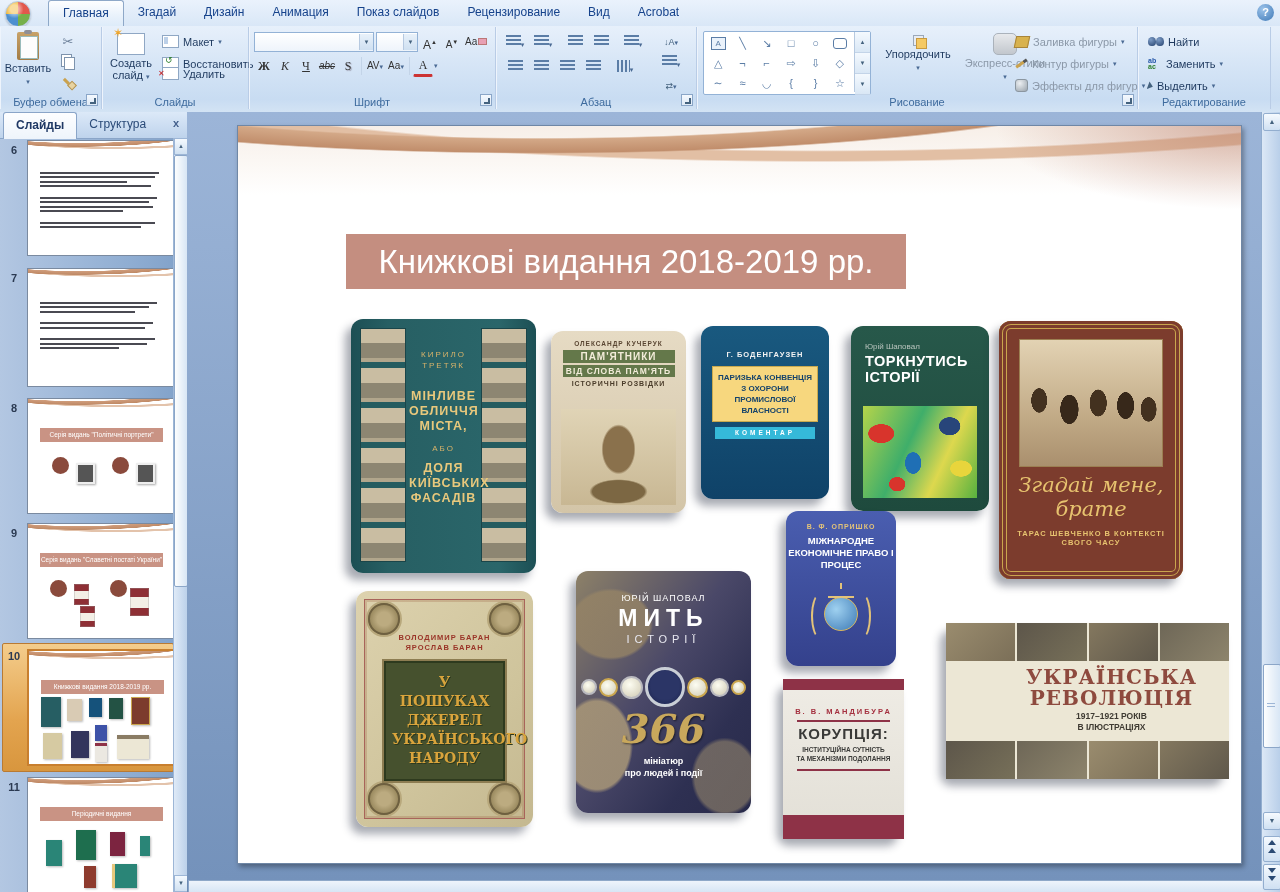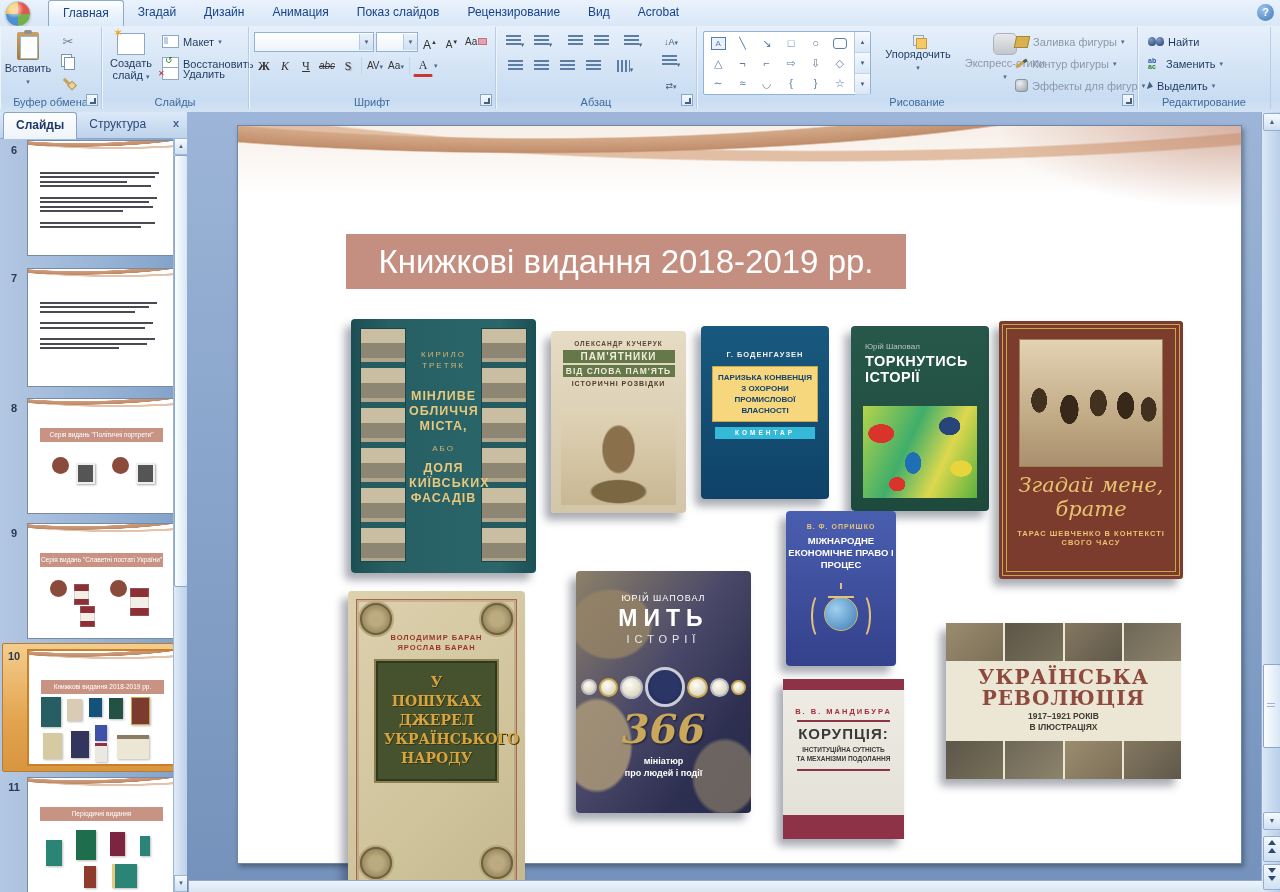--- a/index.html
+++ b/index.html
@@ -160,21 +160,21 @@
   .slide-wave{position:absolute;left:0;top:0;width:100%;height:92px;
     background:
       radial-gradient(95% 160% at 30% -85%,transparent 61%,#d3a887 62%,#c18e6c 71%,transparent 72%),
       radial-gradient(115% 190% at 58% -105%,transparent 69%,#e2bfa4 70%,#e2bfa4 75%,transparent 76%),
       linear-gradient(#f7efe8,#ffffff 75%);}
   .slide-corner{position:absolute;right:0;top:0;width:280px;height:95px;
     background:radial-gradient(ellipse at 100% 0%,rgba(188,127,105,.55),transparent 62%);}
   .slide-title{position:absolute;left:108px;top:108px;width:560px;height:55px;background:var(--title-banner,#c48e80);
     color:#fff;font-size:33px;text-align:center;line-height:55px;white-space:nowrap;}
 
-  .book{position:absolute;border-radius:4px;box-shadow:-6px 7px 9px rgba(25,35,55,.38);}
+  .book{position:absolute;border-radius:12px;box-shadow:-6px 7px 9px rgba(25,35,55,.38);}
 
   
   .b1{left:113px;top:193px;width:185px;height:254px;background:linear-gradient(90deg,#1c4f54,#275f63 20%,#2a666a 80%,#1c4f54);}
   .b1 .strip{position:absolute;top:9px;bottom:11px;width:46px;
     background:repeating-linear-gradient(180deg,#c9bda2 0 15px,#8d8672 15px 30px,#b1a68c 30px 34px,#245c60 34px 40px);
     box-shadow:inset 0 0 0 1px #1a4549;}
   .b1 .sL{left:9px;} .b1 .sR{right:9px;}
   .b1 .mid{position:absolute;left:58px;right:58px;top:16px;bottom:10px;text-align:center;}
   .b1 .auth{color:#d8b36a;font-size:8px;letter-spacing:2px;line-height:11px;margin-top:14px;white-space:pre-line;}
   .b1 .t1{color:#e8c87c;font-weight:bold;font-size:12.5px;line-height:15px;margin-top:18px;letter-spacing:1px;}
@@ -226,21 +226,21 @@
       radial-gradient(14px 22px at 55% 50%,#43311f 0 60%,transparent 62%),
       radial-gradient(14px 22px at 74% 52%,#37281a 0 60%,transparent 62%),
       radial-gradient(13px 20px at 90% 55%,#43311f 0 60%,transparent 62%),
       linear-gradient(180deg,#e3d3b4,#c2ab87 60%,#a98f6d);}
   .b5 .scr{position:absolute;left:12px;right:12px;top:152px;text-align:center;color:#e7c36f;
     font-family:"DejaVu Serif","Liberation Serif",serif;font-style:italic;font-size:21px;line-height:24px;}
   .b5 .sub{position:absolute;left:8px;right:8px;top:208px;text-align:center;color:#e7c36f;
     font-size:7.5px;font-weight:bold;letter-spacing:1px;}
 
   
-  .b6{left:110px;top:465px;width:177px;height:300px;background:linear-gradient(135deg,#ddd2ae,#cfc49c 60%,#c4b890);}
+  .b6{left:118px;top:465px;width:177px;height:236px;background:linear-gradient(135deg,#ddd2ae,#cfc49c 60%,#c4b890);}
   .b6::before{content:'';position:absolute;inset:8px;border:1px solid #a8645a;box-shadow:inset 0 0 0 2px rgba(150,90,60,.25);}
   .b6 .c{position:absolute;width:32px;height:32px;border-radius:50%;
     background:radial-gradient(circle,#bcab80 30%,#8d7d52 75%);box-shadow:inset 0 0 0 2px #6e6040,0 0 0 2px #b8a87c;}
   .b6 .c1{left:12px;top:12px;} .b6 .c2{right:12px;top:12px;}
   .b6 .c3{left:12px;bottom:12px;} .b6 .c4{right:12px;bottom:12px;}
   .b6 .auth{position:absolute;left:0;right:0;top:42px;text-align:center;color:#9a3428;
     font-size:7.5px;font-weight:bold;letter-spacing:1px;line-height:10px;white-space:pre-line;}
   .b6 .panel{position:absolute;left:26px;right:26px;top:68px;height:120px;background:#46512e;
     border:2px solid #8d7d52;box-shadow:inset 0 0 0 2px #2e3a1e;}
   .b6 .ttl{margin-top:12px;text-align:center;color:#d9a43c;font-weight:bold;font-size:14px;line-height:19px;
@@ -282,21 +282,21 @@
   
   .b9{left:545px;top:553px;width:121px;height:160px;background:linear-gradient(180deg,#efece5,#e2dfd6);}
   .b9 .band{position:absolute;left:0;right:0;background:#8e3247;}
   .b9 .bt{top:0;height:11px;} .b9 .bb{bottom:0;height:24px;}
   .b9 .auth{margin-top:28px;text-align:center;color:#a4303f;font-size:7.5px;font-weight:bold;letter-spacing:2px;}
   .b9 .rule{margin:4px 14px 0 14px;height:2px;background:#8e3247;}
   .b9 .ttl{margin-top:3px;text-align:center;color:#3a3a38;font-weight:bold;font-size:15px;letter-spacing:1px;}
   .b9 .sub{margin-top:3px;text-align:center;color:#3a3a38;font-size:6.5px;font-weight:bold;line-height:9px;}
 
   
-  .b10{left:708px;top:497px;width:235px;height:156px;background:#ece7d5;}
+  .b10{left:708px;top:497px;width:235px;height:156px;background:#ece7d5;padding-left:48px;}
   .b10 .strip{position:absolute;left:0;right:0;height:38px;display:flex;gap:2px;}
   .b10 .st{top:0;} .b10 .sb{bottom:0;}
   .b10 .ph{flex:1;}
   .b10 .ph1{background:linear-gradient(135deg,#9a8c6e,#7b6f58);}
   .b10 .ph2{background:linear-gradient(135deg,#5d564a,#777059);}
   .b10 .ph3{background:linear-gradient(135deg,#84785f,#5f584b);}
   .b10 .ph4{background:linear-gradient(135deg,#6e6757,#8d846c);}
   .b10 .ttl{margin-top:44px;text-align:center;color:#8e4a3e;font-weight:bold;font-size:20px;line-height:21px;
     font-family:"DejaVu Serif","Liberation Serif",serif;letter-spacing:1px;}
   .b10 .sub{margin-top:2px;text-align:center;color:#3f3b33;font-size:8.5px;font-weight:bold;line-height:11px;}

